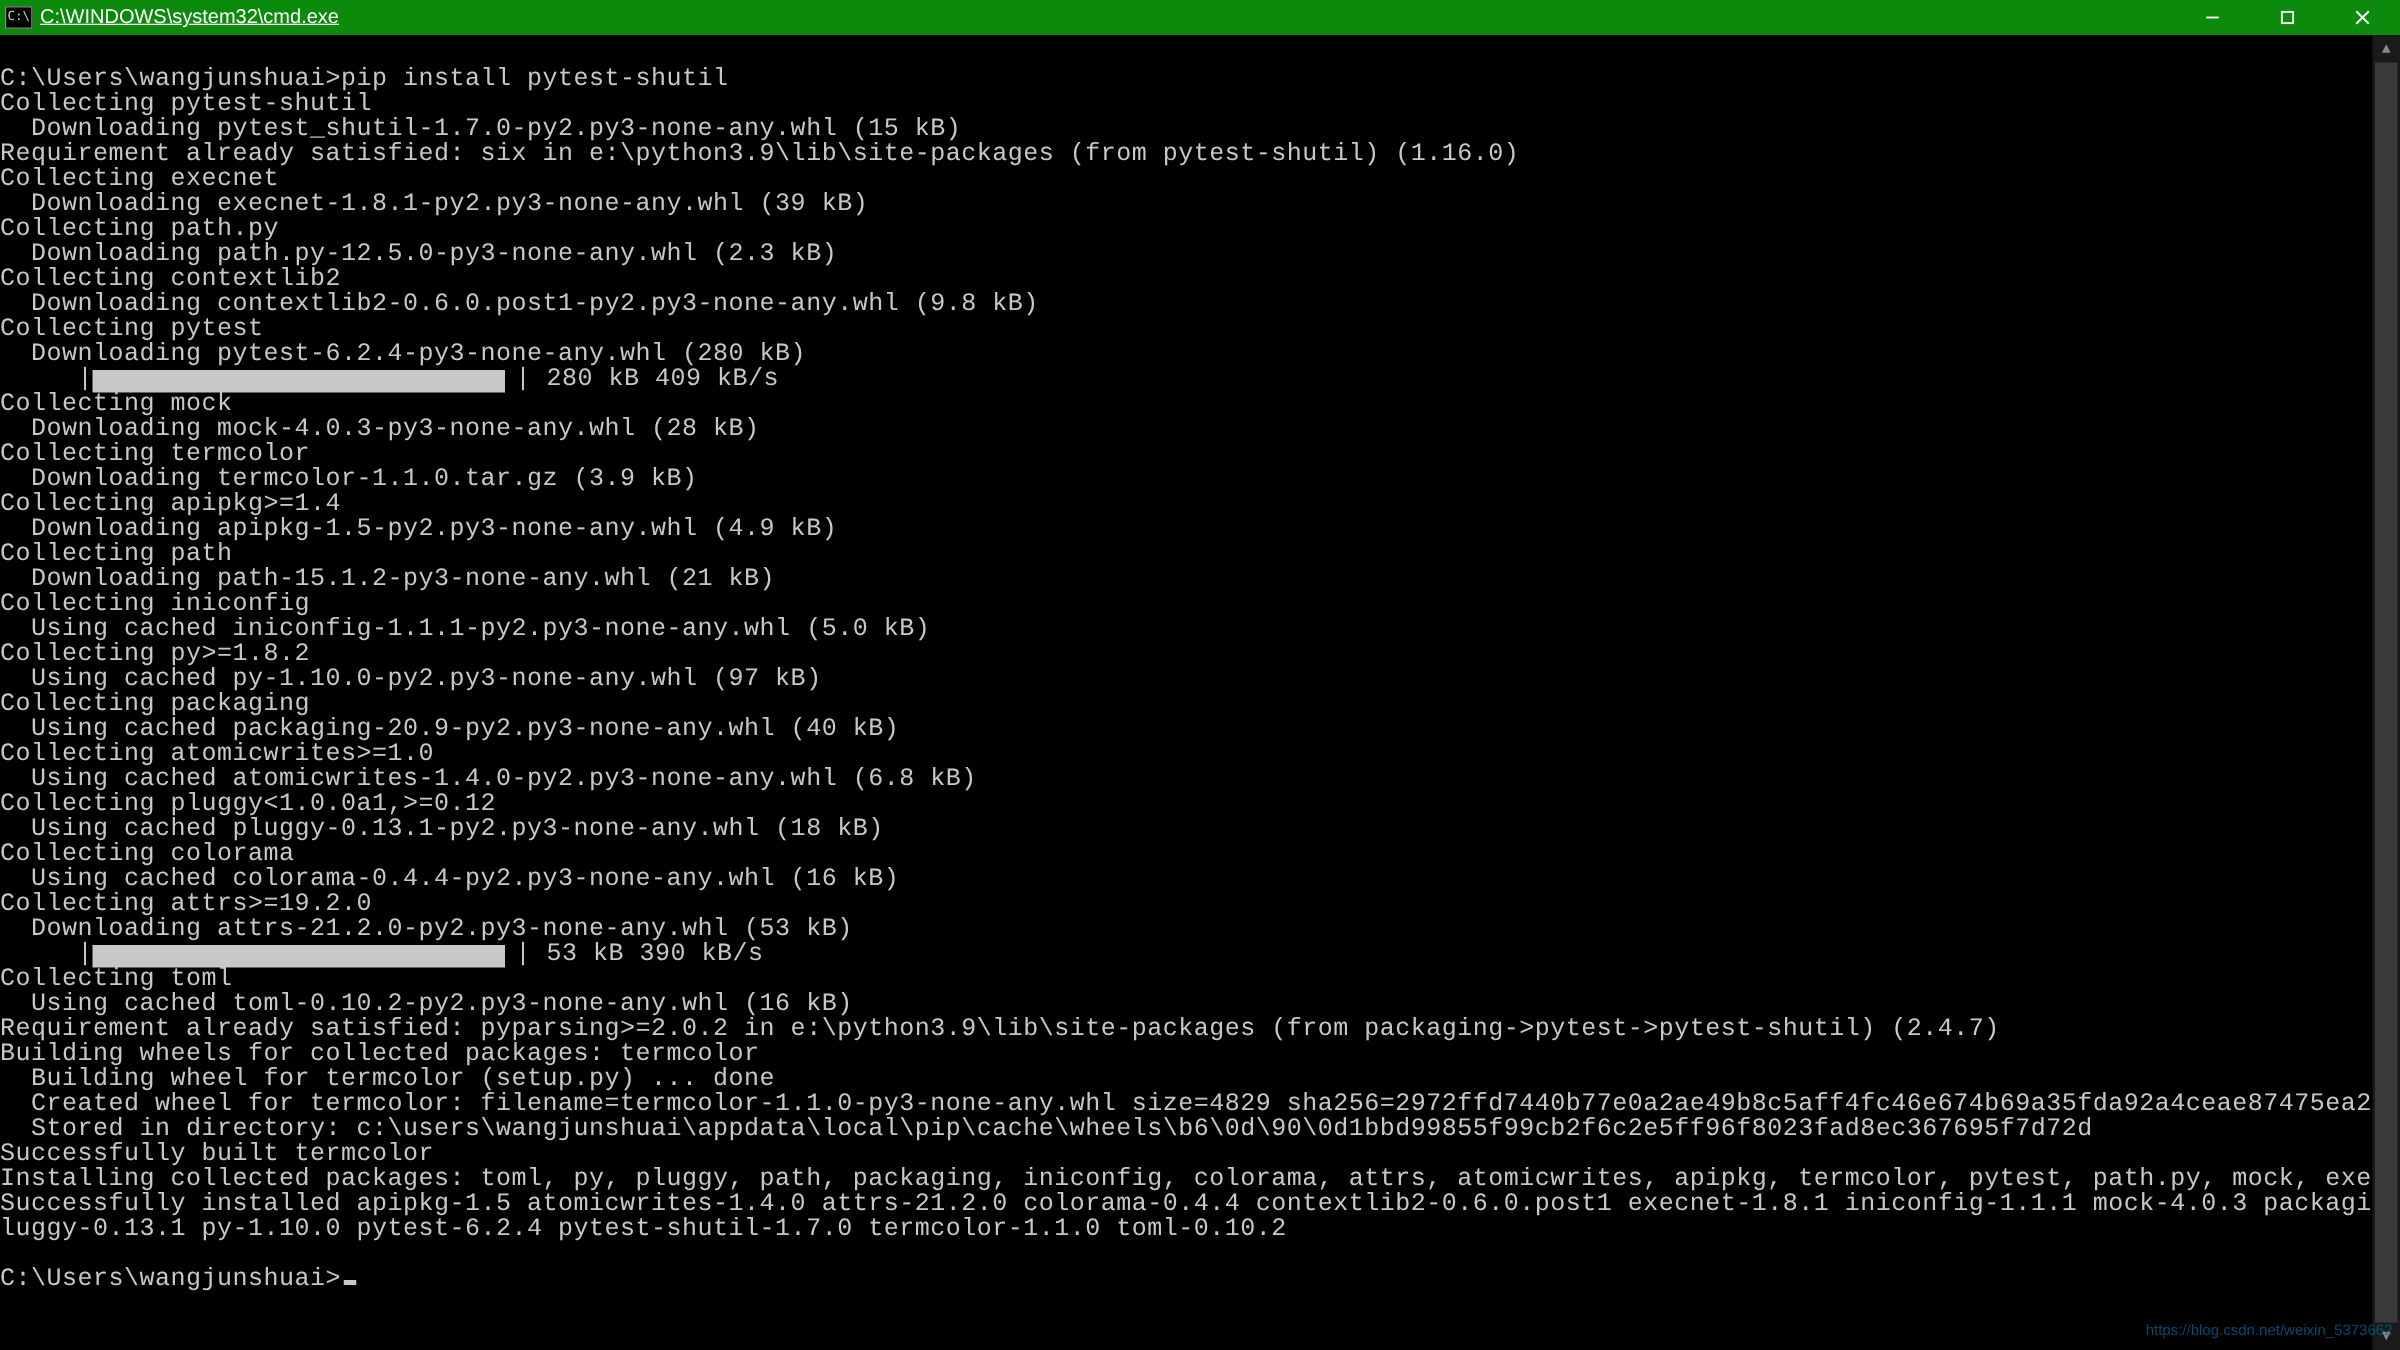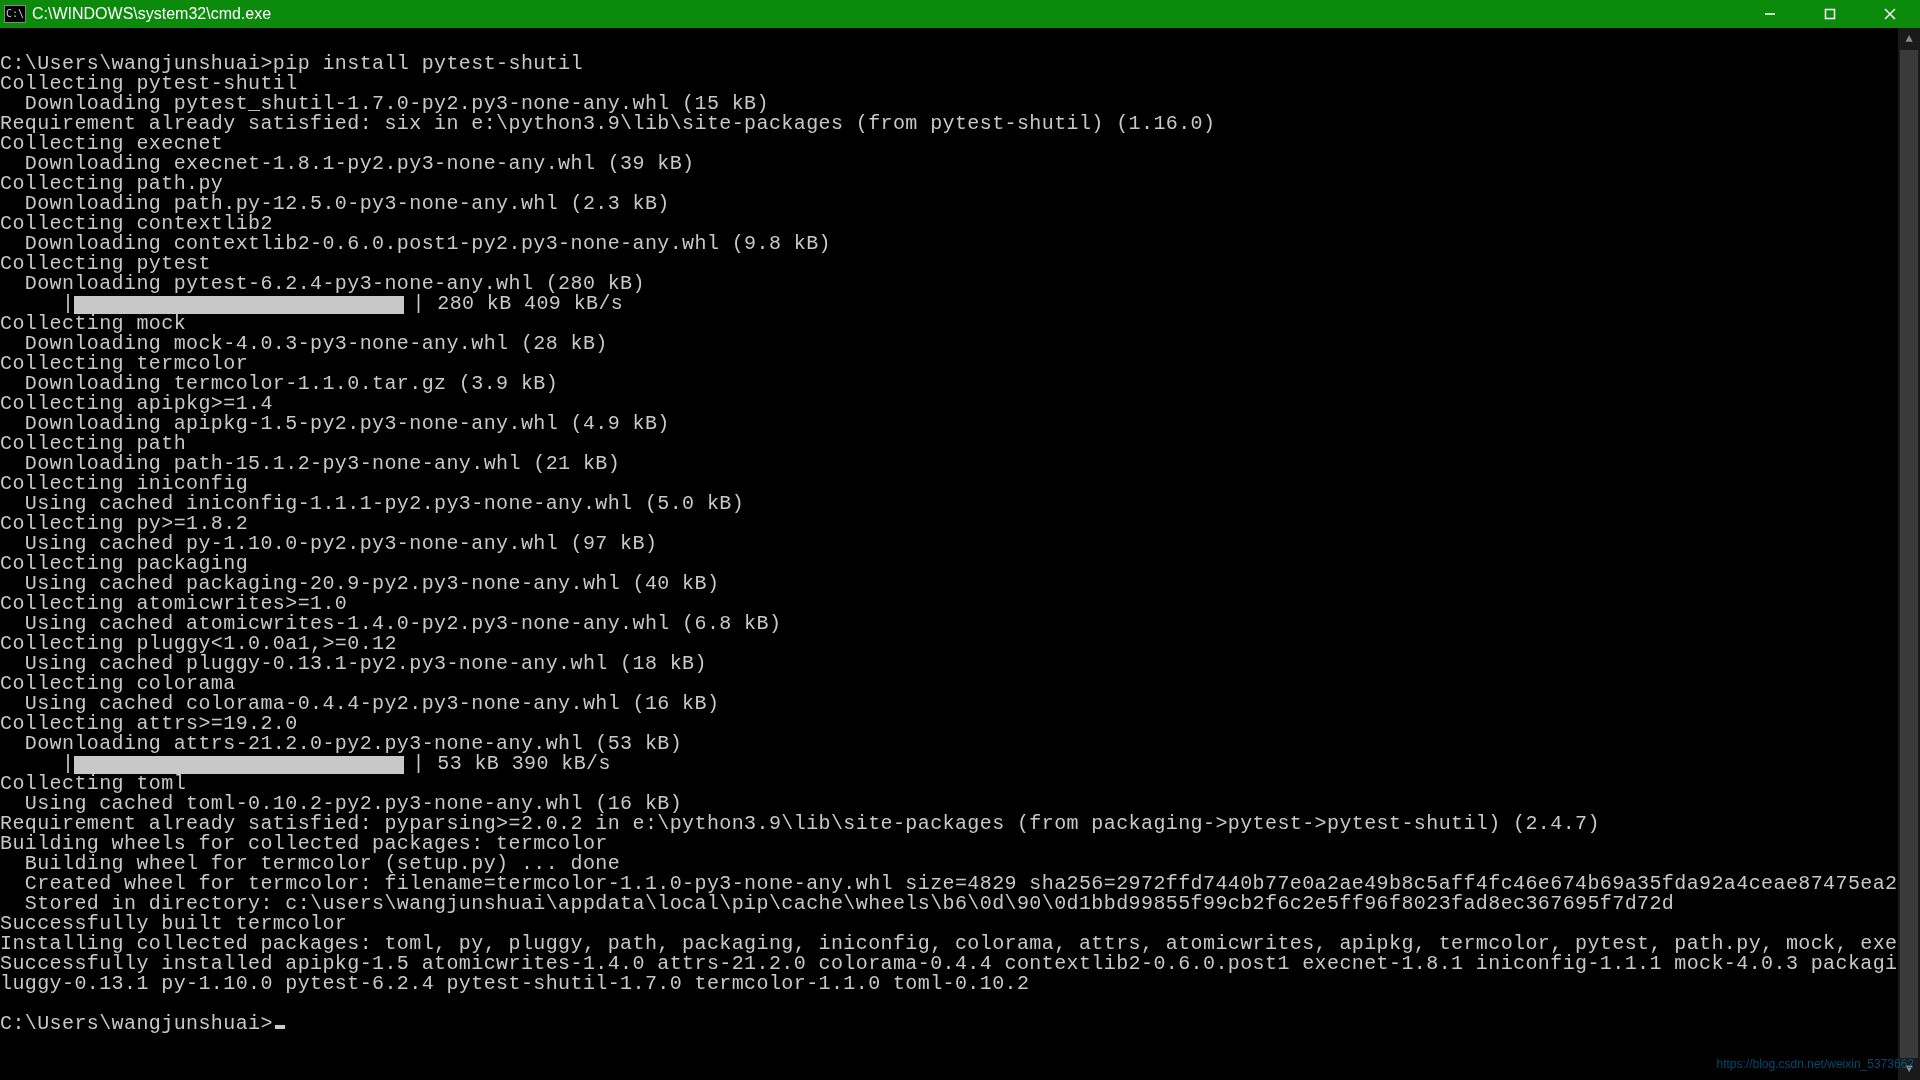--- a/index.html
+++ b/index.html
@@ -29,21 +29,21 @@
     margin: 0 6px 0 4px;
     display: inline-flex;
     align-items: center;
     justify-content: center;
     background: #000;
     border: 1px solid #888;
     font-size: 10px;
     color: #ccc;
     font-family: Consolas, monospace;
   }
-  .title-text { flex: 0 0 auto; }
+  .title-text { flex: 0 0 auto; text-decoration: underline; }
   .title-spacer { flex: 1 1 auto; }
   .title-btn {
     width: 60px;
     height: 28px;
     display: inline-flex;
     align-items: center;
     justify-content: center;
     color: #fff;
   }
   .title-btn svg { stroke: #fff; stroke-width: 1.5; fill: none; }

